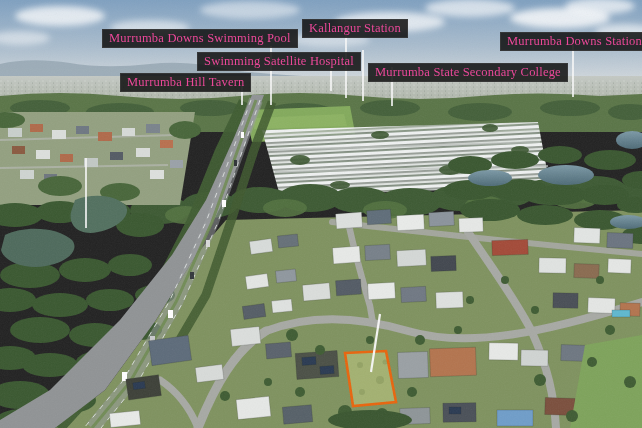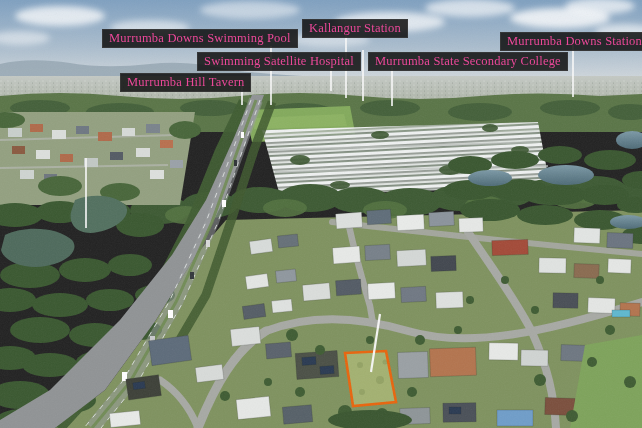--- a/index.html
+++ b/index.html
@@ -335,15 +335,15 @@
     <line x1="380" y1="314" x2="371" y2="372" stroke-width="2.2"></line>
   </g>
 
   <rect width="642" height="428" filter="url(#grain)" opacity=".07"></rect>
 </svg>
 
   <div class="lbl" style="left:102px;top:29px">Murrumba Downs Swimming Pool</div>
   <div class="lbl" style="left:302px;top:19px">Kallangur Station</div>
   <div class="lbl" style="left:500px;top:32px">Murrumba Downs Station</div>
   <div class="lbl" style="left:197px;top:52px">Swimming Satellite Hospital</div>
-  <div class="lbl" style="left:368px;top:52px">Murrumba State Secondary College</div>
+  <div class="lbl" style="left:368px;top:63px">Murrumba State Secondary College</div>
   <div class="lbl" style="left:120px;top:73px">Murrumba Hill Tavern</div>
 </div>
 
 </body></html>

